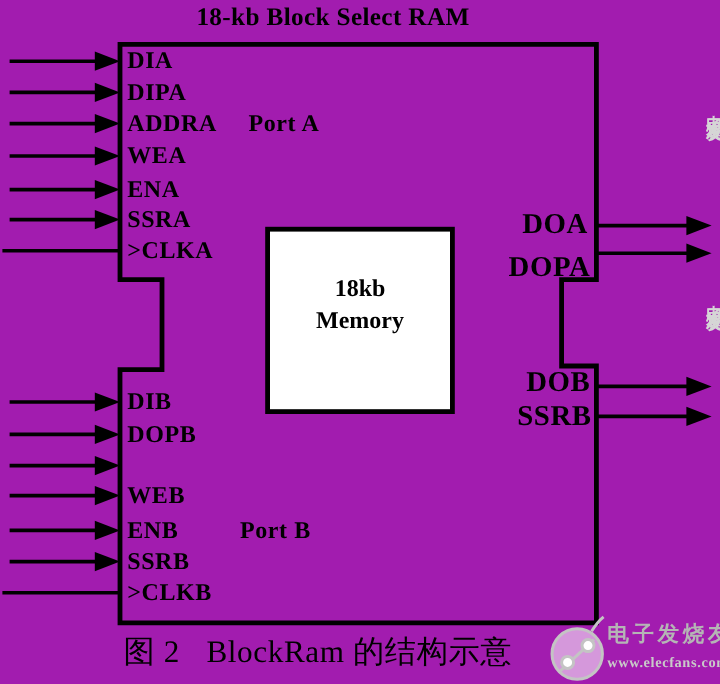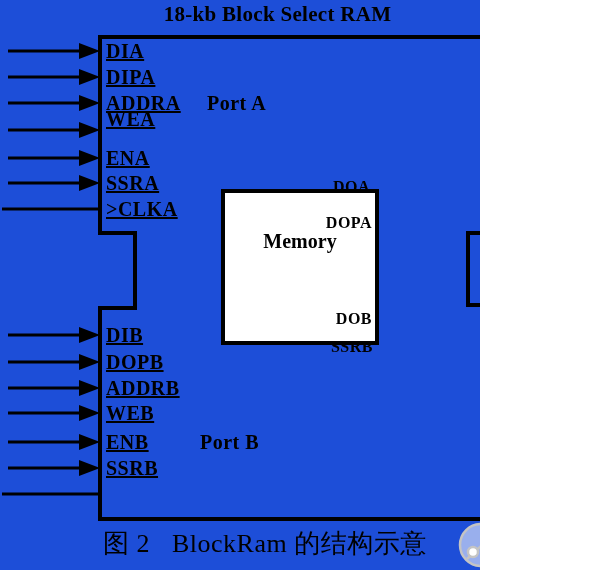--- a/index.html
+++ b/index.html
@@ -1,20 +1,20 @@
 <!DOCTYPE html>
 <html><head>
 <meta charset="utf-8">
 <style>
   html, body { margin: 0; padding: 0; background: #ffffff; }
   .canvas {
     position: relative;
-    width: 480px;
+    width: 600px;
     height: 570px;
-    background: #1d4ed8;
+    background: #a21caf;
     font-family: "Liberation Serif", serif;
     color: #000;
     overflow: hidden;
   }
   .layer { position: absolute; left: 0; top: 0; width: 600px; height: 570px; }
   .title {
     position: absolute;
     top: 2px; left: 100px; width: 355px;
     text-align: center;
     font-size: 21px;
@@ -23,33 +23,32 @@
     white-space: nowrap;
   }
   .sig {
     position: absolute;
     left: 106px;
     font-size: 20px;
     line-height: 22px;
     font-weight: bold;
     white-space: nowrap;
     letter-spacing: 0.5px;
-    text-decoration: underline;
   }
   .portname {
     position: absolute;
     font-size: 20px;
     line-height: 22px;
     font-weight: bold;
     white-space: nowrap;
     letter-spacing: 0.5px;
   }
   .out-label {
     position: absolute;
-    font-size: 16px;
+    font-size: 24px;
     line-height: 22px;
     font-weight: bold;
     white-space: nowrap;
     letter-spacing: 0.5px;
     text-align: right;
   }
   .mem-label {
     position: absolute;
     left: 223px; top: 228px; width: 154px;
     text-align: center;
@@ -154,40 +153,41 @@
       <line x1="497" y1="347" x2="573" y2="347"></line>
         <polygon points="572,339 572,355 593,347" stroke="none"></polygon>
     </g>
   </svg>
 
   <div class="title">18-kb Block Select RAM</div>
 
   <div class="sig" style="top:40px">DIA</div>
   <div class="sig" style="top:66px">DIPA</div>
   <div class="sig" style="top:92px">ADDRA</div>
-  <div class="sig" style="top:108px">WEA</div>
+  <div class="sig" style="top:119px">WEA</div>
   <div class="sig" style="top:147px">ENA</div>
   <div class="sig" style="top:172px">SSRA</div>
   <div class="sig" style="top:198px">&gt;CLKA</div>
   <div class="portname" style="top:92px; left:207px">Port A</div>
 
   <div class="sig" style="top:324px">DIB</div>
   <div class="sig" style="top:351px">DOPB</div>
-  <div class="sig" style="top:377px">ADDRB</div>
   <div class="sig" style="top:402px">WEB</div>
   <div class="sig" style="top:431px">ENB</div>
   <div class="sig" style="top:457px">SSRB</div>
+  <div class="sig" style="top:483px">&gt;CLKB</div>
   <div class="portname" style="top:431px; left:200px">Port B</div>
 
   <div class="out-label" style="top:176px; right:110px">DOA</div>
   <div class="out-label" style="top:212px; right:108px">DOPA</div>
   <div class="out-label" style="top:308px; right:108px">DOB</div>
   <div class="out-label" style="top:336px; right:107px">SSRB</div>
 
   <div class="mem-label">
+    <div>18kb</div>
     <div>Memory</div>
   </div>
 
   <div class="caption">
     <span class="cap-prefix">图 2</span><span>BlockRam 的结构示意</span>
   </div>
 
   <div class="wm-side top">电子发烧友</div>
   <div class="wm-side mid">电子发烧友</div>
 

